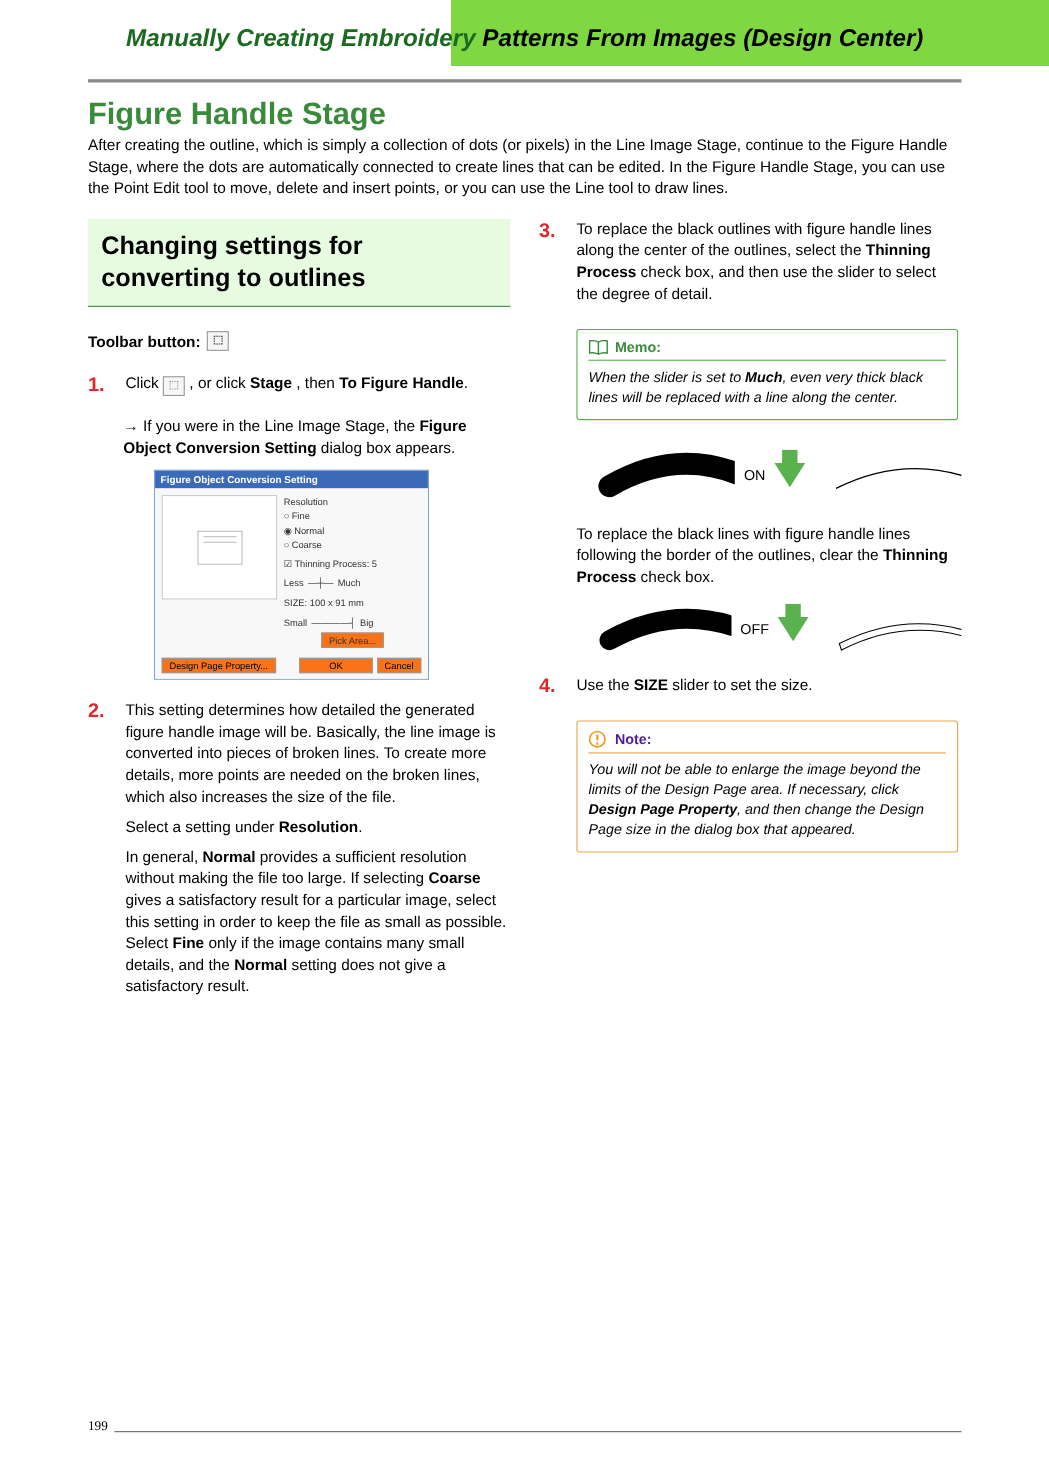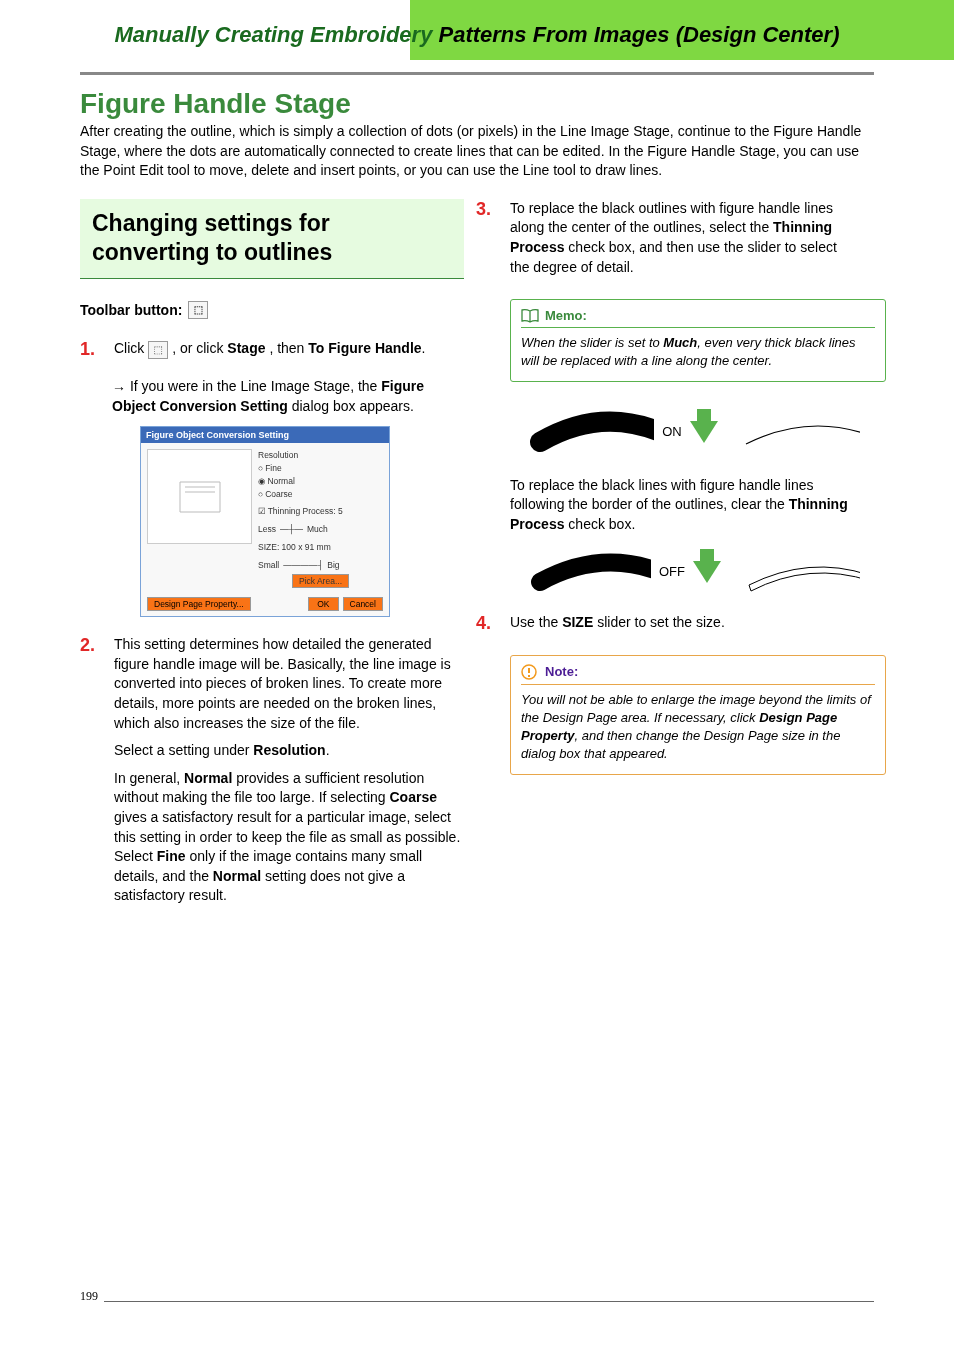--- a/index.html
+++ b/index.html
@@ -54,21 +54,21 @@
     margin-bottom: 2px;
   }
   .intro {
     font-size: 14px;
     line-height: 1.4;
     color: #000;
     margin-bottom: 18px;
   }
   .columns {
     display: flex;
-    gap: 12px;
+    gap: 26px;
   }
   .col { width: 384px; }
   .subheading-box {
     background: #e6fbe0;
     border-bottom: 1px solid #3a8a3c;
     padding: 10px 12px 12px 12px;
     margin-bottom: 22px;
   }
   .subheading {
     font-weight: bold;
@@ -149,21 +149,21 @@
   .dlg-right { flex: 1; font-size: 8.5px; color: #333; line-height: 1.5; }
   .dlg-right .grp { margin-bottom: 5px; }
   .dlg-row { display: flex; align-items: center; gap: 2px; }
   .dlg-btnrow { display: flex; justify-content: space-between; padding: 3px 6px 5px 6px; background: #f8f8f8; }
   .dlg-btn { border: 1px solid #999; background: #f97316; font-size: 8.5px; padding: 1px 6px; }
   .memo-box {
     border: 1px solid #59b24d;
     border-radius: 3px;
     padding: 8px 10px 10px 10px;
     margin: 14px 0 20px 34px;
-    width: 376px;
+    width: 347px;
   }
   .memo-header {
     display: flex;
     align-items: center;
     gap: 6px;
     color: #3a8a3c;
     font-weight: bold;
     font-size: 13px;
     border-bottom: 1px solid #59b24d;
     padding-bottom: 4px;
@@ -266,21 +266,21 @@
             <div class="grp dlg-row">☑ <span>Thinning Process: 5</span></div>
             <div class="dlg-row" style="gap:4px;"><span>Less</span> —┼— <span>Much</span></div>
             <div class="grp" style="margin-top:5px;">SIZE:  100 x  91 mm</div>
             <div class="dlg-row" style="gap:4px;"><span>Small</span> ————┤ <span>Big</span></div>
             <div style="text-align:center;margin-top:4px;"><span class="dlg-btn">Pick Area...</span></div>
           </div>
         </div>
         <div class="dlg-btnrow">
           <span class="dlg-btn">Design Page Property...</span>
           <span style="display:flex;gap:4px;">
-            <span class="dlg-btn" style="padding:1px 8px;">OK</span>
+            <span class="dlg-btn" style="padding:1px 26px;">OK</span>
             <span class="dlg-btn">Cancel</span>
           </span>
         </div>
       </div>
 
       <div class="step">
         <div class="step-num">2.</div>
         <div class="step-body">
           <p>This setting determines how detailed the generated figure handle image will be. Basically, the line image is converted into pieces of broken lines. To create more details, more points are needed on the broken lines, which also increases the size of the file.</p>
           <p><span>Select a setting under </span><span class="bold">Resolution</span><span>.</span></p>

